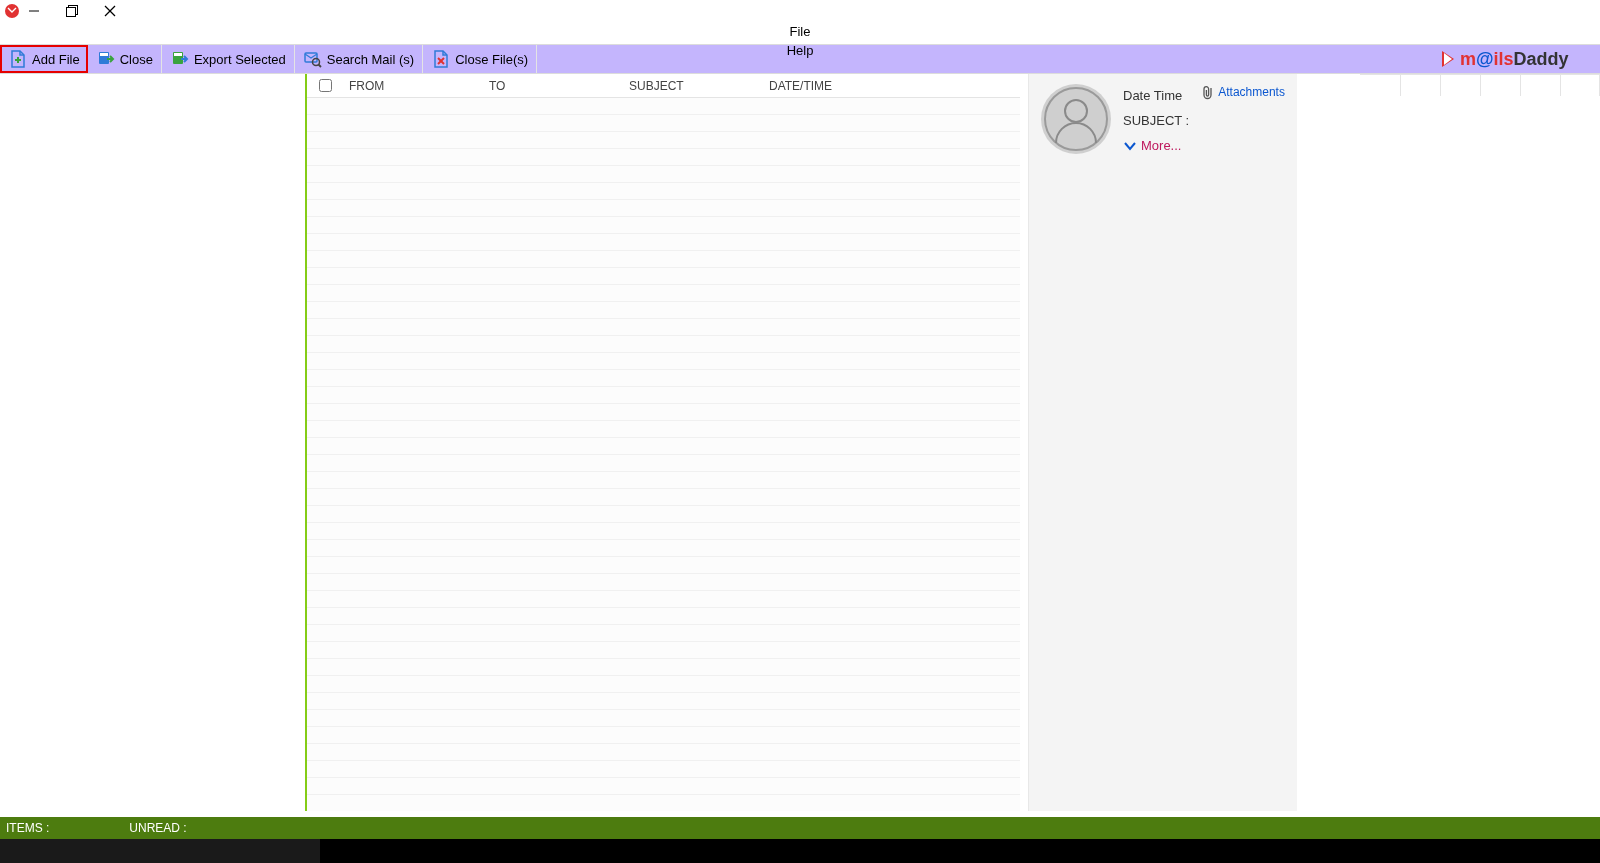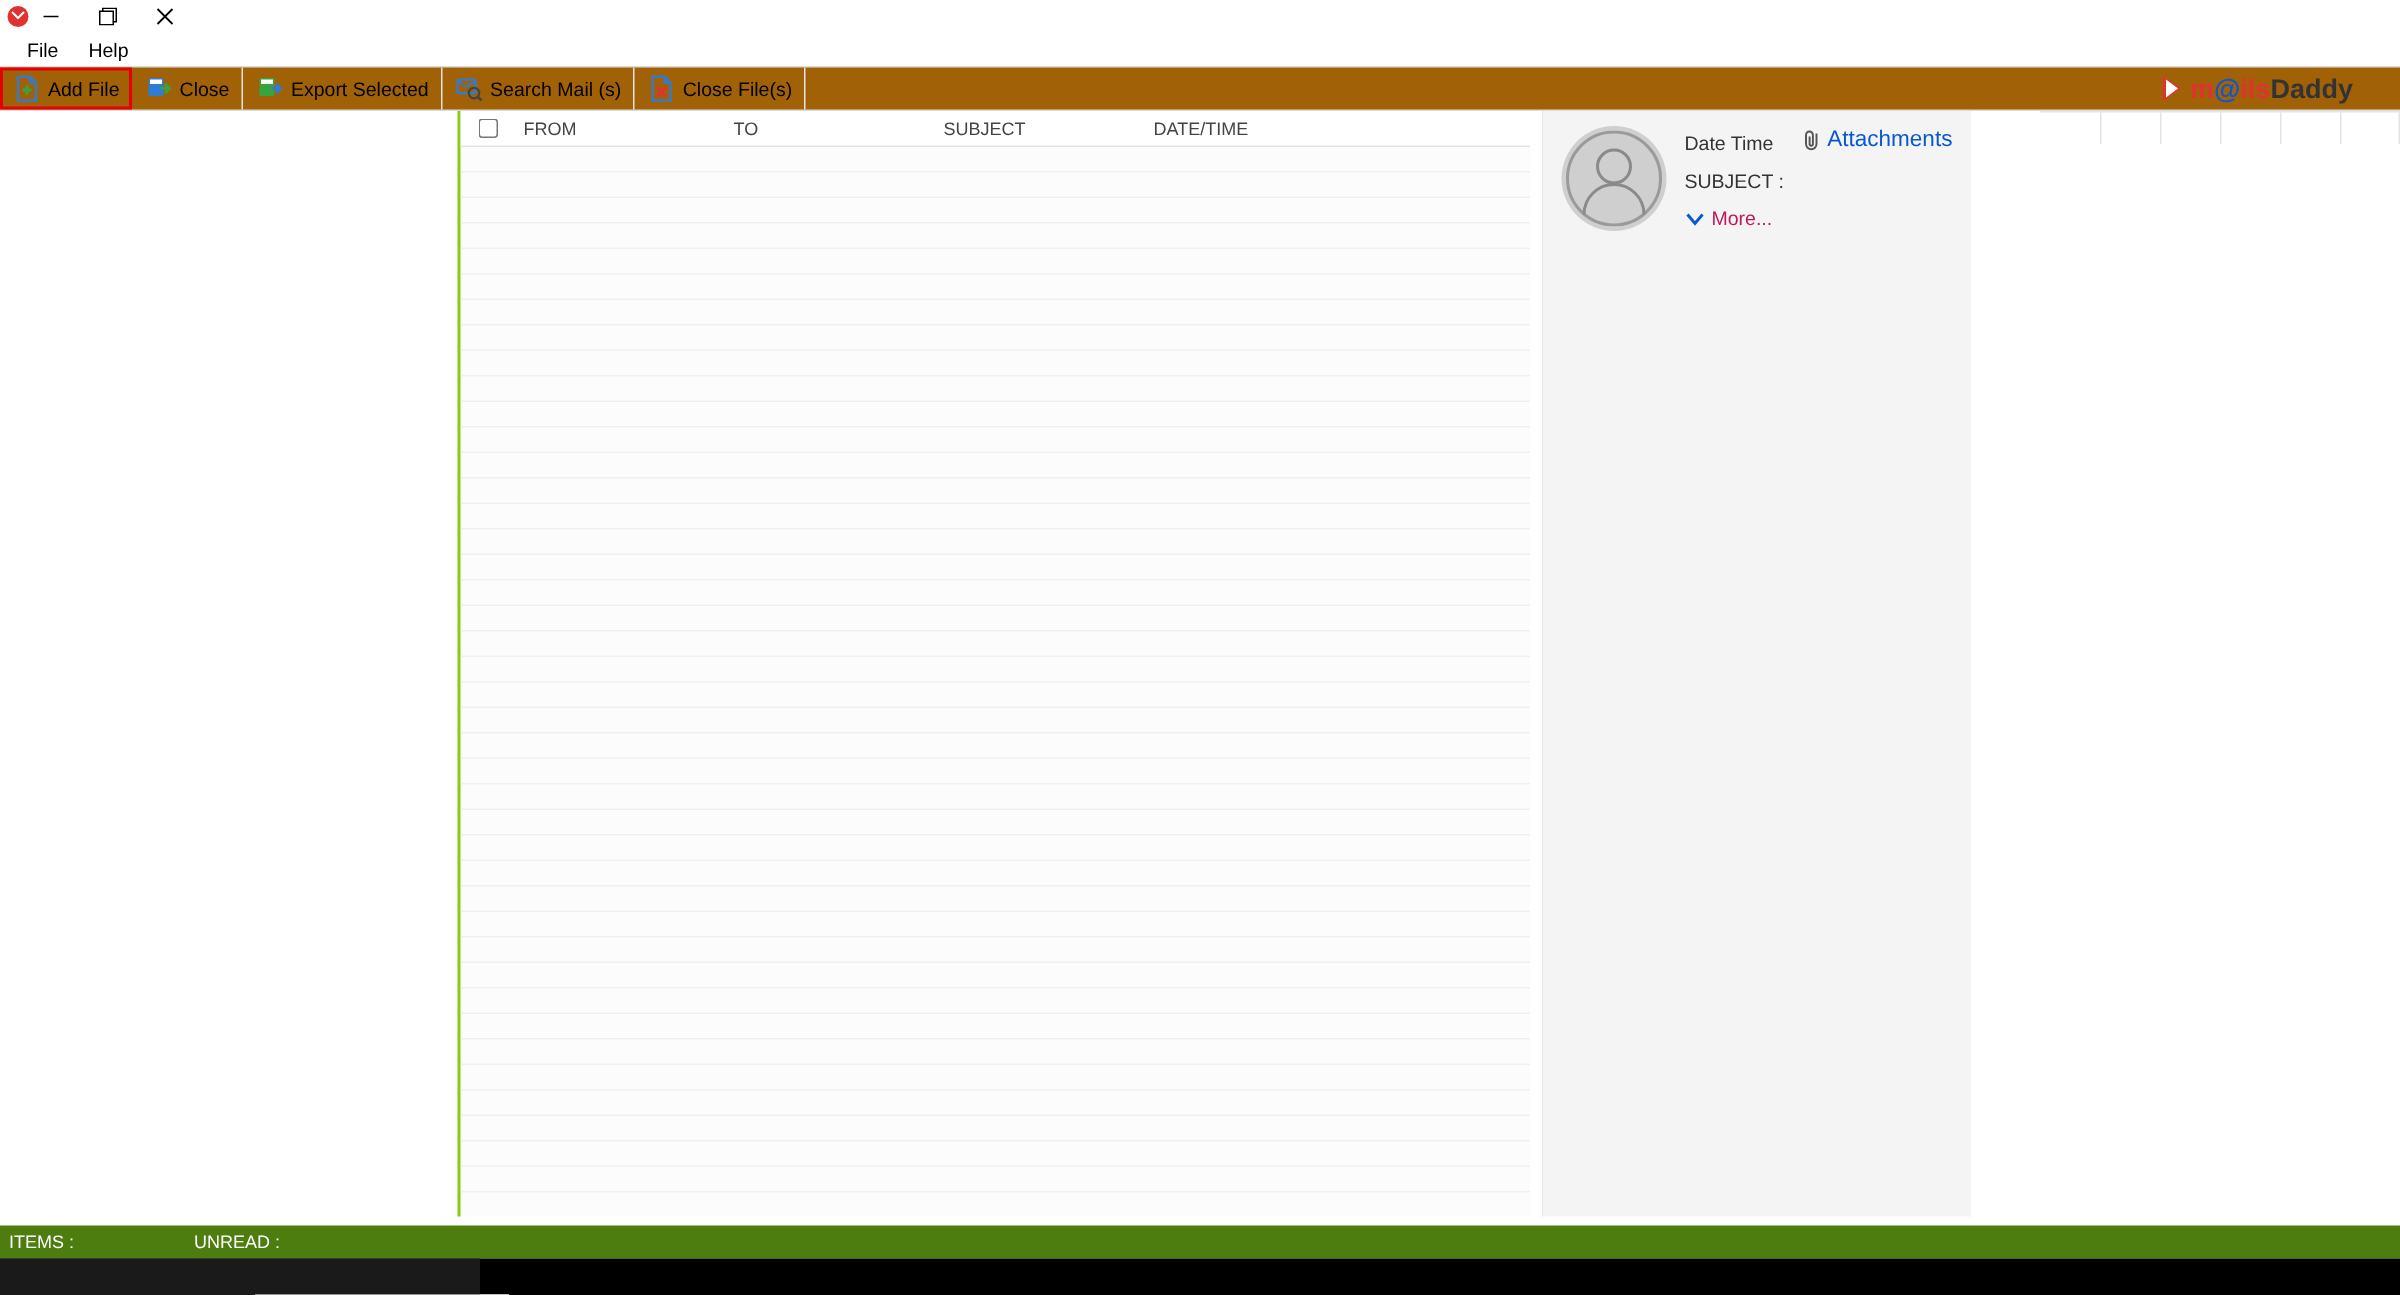--- a/index.html
+++ b/index.html
@@ -6,25 +6,25 @@
 body { font-family: "Segoe UI", Tahoma, sans-serif; font-size: 13px; color: #000; background: #fff; overflow: hidden; width: 1600px; height: 863px; position: relative; }
 
 
 .titlebar { height: 22px; display: flex; align-items: center; padding: 0 4px; background: #fff; border-bottom: 0; }
 .titlebar .app-icon { width: 16px; height: 16px; margin-right: 4px; }
 .titlebar .title { font-size: 12px; color: #000; flex: 1; }
 .titlebar .win-controls { display: flex; gap: 18px; padding-right: 8px; }
 .titlebar .win-controls span { width: 20px; height: 20px; display: inline-flex; align-items: center; justify-content: center; cursor: pointer; }
 
 
-.menubar { height: 22px; display: flex; align-items: center; padding: 0 8px; background: #fff; }
+.menubar { height: 22px; display: flex; align-items: center; padding: 0 8px; background: #fff; flex-direction: column; }
 .menubar .menu-item { padding: 2px 10px; font-size: 13px; cursor: pointer; }
 
 
-.toolbar { height: 30px; display: flex; align-items: center; background: #a16207; border-top: 1px solid #dcdcdc; border-bottom: 1px solid #dcdcdc; }
+.toolbar { height: 30px; display: flex; align-items: center; background: #c4b5fd; border-top: 1px solid #dcdcdc; border-bottom: 1px solid #dcdcdc; }
 .toolbar .tool-btn { display: flex; align-items: center; padding: 0 8px; height: 100%; cursor: pointer; font-size: 13px; gap: 4px; border-right: 1px solid #e4e4e4; }
 .toolbar .tool-btn.highlight { border: 2px solid #e60000; padding: 0 6px; }
 .toolbar .tool-btn svg, .toolbar .tool-btn .ticon { width: 20px; height: 20px; }
 .toolbar .logo { margin-left: auto; margin-right: 10px; height: 26px; display: flex; align-items: center; }
 
 
 .arrow-annot { position: absolute; left: 48px; top: 84px; }
 
 
 .main { position: absolute; top: 74px; bottom: 52px; left: 0; right: 0; display: flex; }
@@ -44,21 +44,21 @@
 
 .grid-rows { position: absolute; top: 24px; left: 0; right: 0; bottom: 0; }
 .grid-rows .row { height: 17px; border-bottom: 1px solid #f0f0f0; }
 
 
 .preview-header { background: #f4f4f4; padding: 10px 12px 8px 12px; display: flex; gap: 12px; align-items: flex-start; min-height: 92px; }
 .avatar { width: 70px; height: 70px; border-radius: 50%; background: #cfcfcf; display: flex; align-items: center; justify-content: center; flex-shrink: 0; }
 .preview-meta { display: flex; flex-direction: column; gap: 10px; padding-top: 4px; flex: 1; }
 .preview-meta .line { font-size: 13px; color: #333; }
 .preview-meta .more { color: #be185d; cursor: pointer; display: flex; align-items: center; gap: 4px; }
-.preview-attach { margin-left: auto; display: flex; align-items: center; gap: 4px; color: #0b57d0; font-size: 15px; cursor: pointer; }
+.preview-attach { margin-left: auto; display: flex; align-items: center; gap: 4px; color: #0b57d0; font-size: 12px; cursor: pointer; }
 .preview-body { flex: 1; background: #fff; }
 .preview-tabs { height: 22px; border-top: 1px solid #e4e4e4; display: flex; padding-left: 40px; }
 .preview-tabs .tab { width: 40px; height: 100%; border-left: 1px solid #e4e4e4; }
 .preview-tabs .tab:last-child { border-right: 1px solid #e4e4e4; }
 
 
 .statusbar { position: absolute; left: 0; right: 0; bottom: 24px; height: 22px; background: #4d7c0f; color: #fff; display: flex; align-items: center; padding: 0 6px; font-size: 12px; gap: 80px; }
 .bottom-strip { position: absolute; left: 0; right: 0; bottom: 0; height: 24px; background: #000; }
 .bottom-strip::before { content: ""; position: absolute; left: 0; top: 0; width: 320px; height: 100%; background: #1a1a1a; }
 </style>

